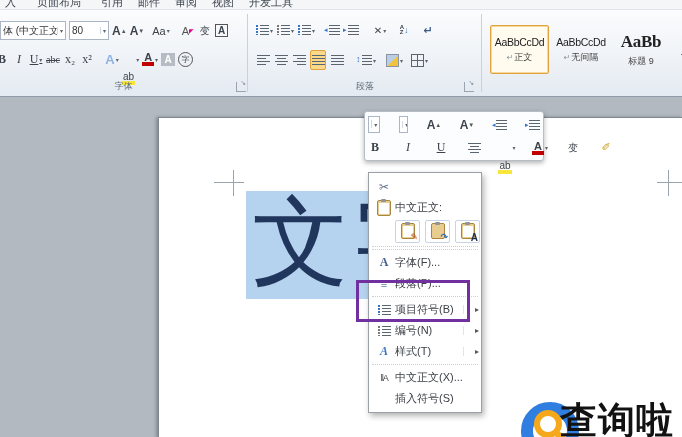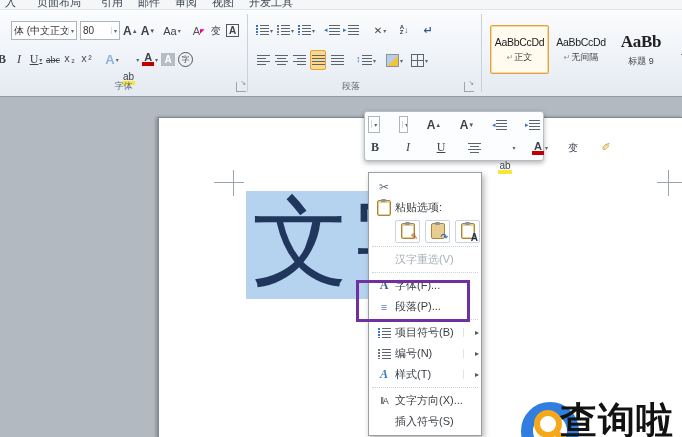--- a/index.html
+++ b/index.html
@@ -21,21 +21,21 @@
   .drop::after{content:"▾";font-size:6px;color:#5a6570;margin-left:1px;}
   .combo{display:flex;align-items:center;background:#fff;border:1px solid #abb6c4;height:17px;font-size:10px;color:#333;padding:0 2px;overflow:hidden;white-space:nowrap;}
   .combo .cv{overflow:hidden;white-space:nowrap;}
   .combo::after{content:"▾";font-size:6px;color:#5a6570;margin-left:auto;padding-left:2px;border-left:1px solid #d4dae2;}
   .gA{font-weight:bold;font-size:12px;}
   .gA i{font-style:normal;font-size:6px;vertical-align:top;color:#555;}
   .bB{font-weight:bold;font-size:12px;font-family:"Liberation Serif","DejaVu Serif",serif;}
   .bI{font-style:italic;font-size:12px;font-family:"Liberation Serif","DejaVu Serif",serif;}
   .bU{text-decoration:underline;font-size:12px;font-family:"Liberation Serif","DejaVu Serif",serif;}
   .bstrike{font-size:10px;text-decoration:line-through;font-family:"Liberation Serif","DejaVu Serif",serif;}
-  .bsub{font-size:10px;font-family:Liberation Mono, monospace;}
+  .bsub{font-size:12px;font-family:Liberation Serif, serif;}
   .fxA{font-size:13px;font-weight:bold;color:#8fb4e3;}
   .hlab{font-size:10px;line-height:8px;border-bottom:4px solid #f6e73a;padding:0 1px;margin-top:40px;}
   .fcA{font-size:11px;font-weight:bold;line-height:10px;border-bottom:4px solid #c00000;padding:0 2px;}
   .shA{font-size:10px;font-weight:bold;background:#b5bcc4;color:#fff;padding:1px 3px;}
   .encl{font-size:8px;width:13px;height:13px;border:1px solid #555;border-radius:50%;display:inline-flex;align-items:center;justify-content:center;}
   .boxA{font-size:10px;font-weight:bold;border:1px solid #555;padding:0 2px;line-height:11px;}
   .ic-lines{display:inline-block;width:13px;height:10px;background:repeating-linear-gradient(to bottom,#5a6570 0 1px,transparent 1px 3px);}
   .ic-ul{display:inline-block;width:13px;height:10px;background:
       repeating-linear-gradient(to bottom,#5a6570 0 1px,transparent 1px 3px) no-repeat right 0 top 0 / 9px 10px,
       repeating-linear-gradient(to bottom,#3a72c4 0 2px,transparent 2px 3px) no-repeat left 0 top 0 / 2px 10px;}
@@ -126,21 +126,21 @@
     <span style="left:101px">引用</span>
     <span style="left:138px">邮件</span>
     <span style="left:175px">审阅</span>
     <span style="left:212px">视图</span>
     <span style="left:249px">开发工具</span>
   </div>
 
   <div class="ribbon">
 
     <div class="rrow" style="left:0;top:11px;">
-      <span class="combo" style="width:60px;margin-left:11px;">
+      <span class="combo" style="width:60px;margin-left:0;">
           <span class="cv">体 (中文正文</span>
         </span>
       <span class="combo" style="width:34px;">
           <span class="cv">80</span>
         </span>
       <span class="btn gA">
           <span>A</span>
           <i>▲</i>
         </span>
       <span class="btn gA">
@@ -255,21 +255,21 @@
           </span>
         </span>
       <span class="btn drop" style="margin-left:6px;">
           <span class="ic-shade"></span>
         </span>
       <span class="btn drop" style="margin-left:4px;">
           <span class="ic-borders"></span>
         </span>
     </div>
 
-    <div class="g-label" style="left:238px;width:226px;text-align:center;">段落</div>
+    <div class="g-label" style="left:252px;width:226px;text-align:center;">段落</div>
     <span class="launcher" style="left:464px;"></span>
 
     <div class="vsep" style="left:481px;"></div>
 
     <div class="scard sel" style="left:490px;width:57px;">
       <span class="s-prev">AaBbCcDd</span>
       <span class="s-name"><i>↵</i><span>正文</span></span>
     </div>
     <div class="scard" style="left:551px;width:58px;">
       <span class="s-prev">AaBbCcDd</span>
@@ -348,45 +348,41 @@
   <div class="cmenu">
     <div class="mi">
       <span class="mic scis">✂</span>
     </div>
     <div class="mi">
       <span class="mic">
           <span class="clipb">
             <span class="pap"></span>
           </span>
         </span>
-      <span class="mlab">粘贴选项:</span>
+      <span class="mlab">中文正文:</span>
     </div>
     <div class="pasterow">
       <span class="pbtn">
           <span class="clipb">
             <span class="pap"></span>
           </span>
           <span class="ov pen">✎</span>
         </span>
       <span class="pbtn">
           <span class="clipb"></span>
           <span class="ov mrg">↷</span>
         </span>
       <span class="pbtn">
           <span class="clipb">
             <span class="pap"></span>
           </span>
           <span class="ov txt">A</span>
         </span>
     </div>
     <div class="msep"></div>
-    <div class="mi dis">
-      <span class="mic"></span>
-      <span class="mlab">汉字重选(V)</span>
-    </div>
     <div class="msep"></div>
     <div class="mi">
       <span class="mic miA">A</span>
       <span class="mlab">字体(F)...</span>
     </div>
     <div class="mi">
       <span class="mic miPara">≡</span>
       <span class="mlab">段落(P)...</span>
     </div>
     <div class="msep"></div>
@@ -405,21 +401,21 @@
       <span class="arr">▸</span>
     </div>
     <div class="mi">
       <span class="mic miStyle">A</span>
       <span class="mlab">样式(T)</span>
       <span class="arr">▸</span>
     </div>
     <div class="msep"></div>
     <div class="mi">
       <span class="mic miDir">‖A</span>
-      <span class="mlab">文字方向(X)...</span>
+      <span class="mlab">中文正文(X)...</span>
     </div>
     <div class="mi">
       <span class="mic"></span>
       <span class="mlab">插入符号(S)</span>
     </div>
   </div>
 
   <div class="purple"></div>
 
   <div class="logo">

